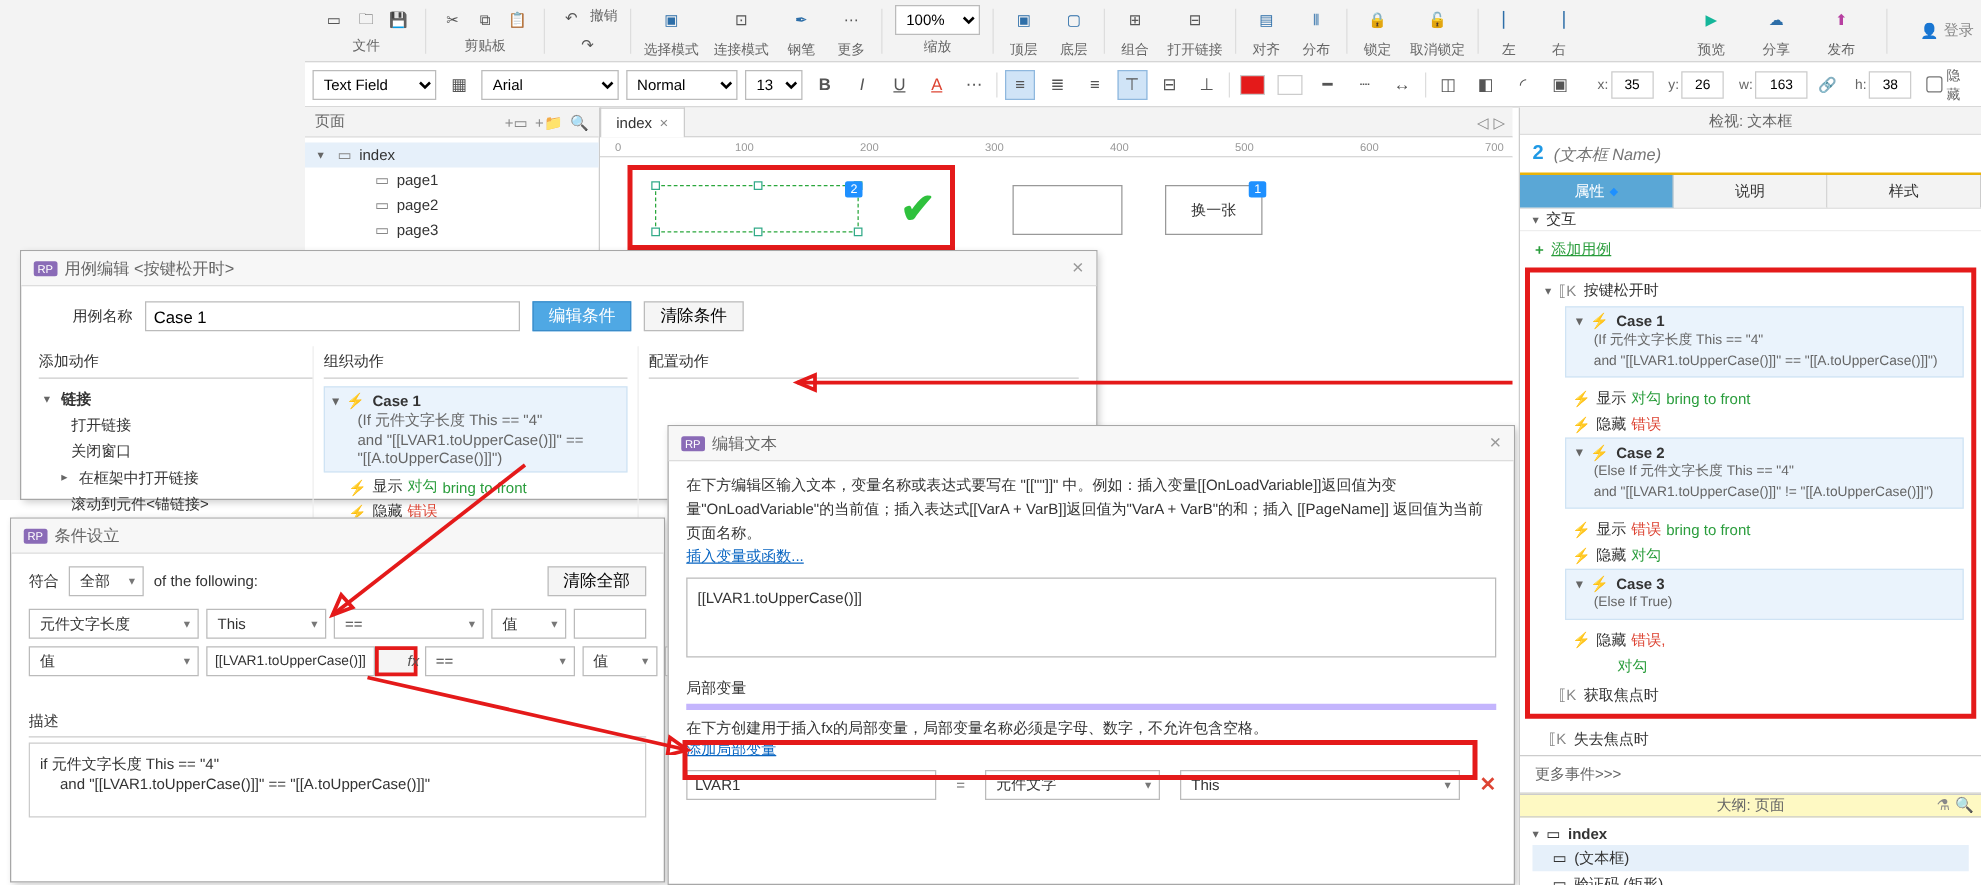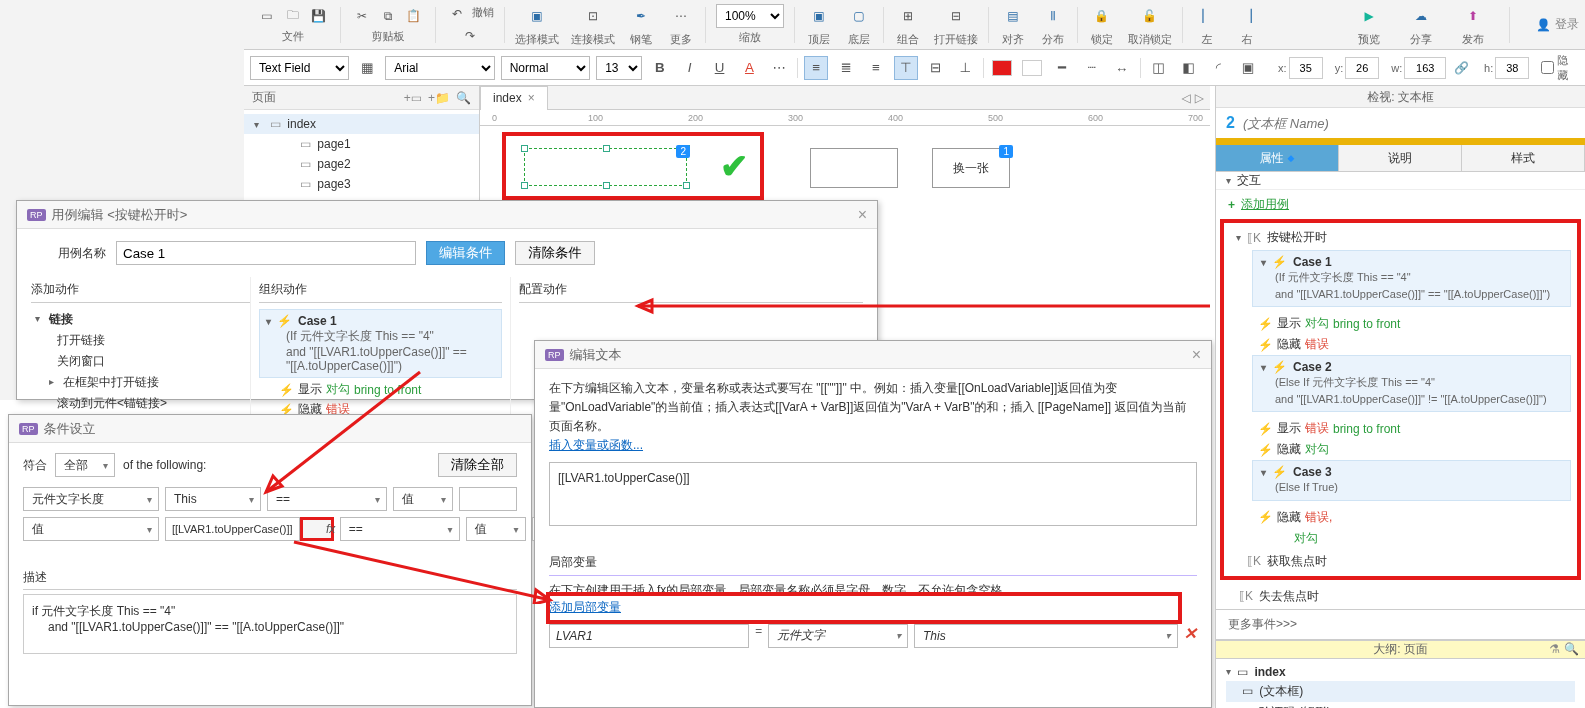--- a/index.html
+++ b/index.html
@@ -99,33 +99,33 @@
 .fx-btn { width: 24px; height: 24px; border: 1px solid #bbb; border-left: none; background: #f5f5f5; display: flex; align-items: center; justify-content: center; font-style: italic; color: #555; cursor: pointer; }
 .dlg2-desc { margin-top: 28px; }
 .desc-box { border: 1px solid #ccc; padding: 8px; margin-top: 4px; height: 60px; overflow: hidden; }
 
 
 .dlg3 { top: 340px; left: 534px; width: 678px; height: 368px; }
 .dlg3-body { padding: 10px 14px; display: flex; flex-direction: column; height: calc(100% - 28px); }
 .dlg3-info { font-size: 12px; color: #333; line-height: 1.6; }
 .link-blue { color: #0a66c2; text-decoration: underline; cursor: pointer; }
 .expr-textarea { margin-top: 8px; border: 1px solid #bbb; padding: 8px; height: 64px; }
-.section-label { margin-top: 28px; font-size: 12px; color: #333; border-bottom: 1px solid #c4b5fd; padding-bottom: 4px; }
+.section-label { margin-top: 16px; font-size: 12px; color: #333; border-bottom: 5px solid #c4b5fd; padding-bottom: 4px; }
 .dlg3-sub { font-size: 12px; color: #333; margin-top: 6px; }
-.localvar-row { display: flex; gap: 6px; margin-top: 8px; font-style: italic; }
+.localvar-row { display: flex; align-items: center; gap: 16px; margin-top: 8px; }
 .localvar-row .eq { color: #666; }
 .del-x { color: #d43; font-weight: bold; cursor: pointer; font-size: 16px; }
 
 
 .inspector { position: absolute; top: 86px; right: 0; width: 370px; bottom: 0; background: #fff; border-left: 1px solid #ccc; display: flex; flex-direction: column; }
 .insp-header { height: 22px; background: #f3f3f3; text-align: center; font-size: 12px; color: #666; line-height: 22px; border-bottom: 1px solid #ddd; }
 .insp-name { padding: 6px 10px; display: flex; align-items: center; gap: 8px; }
 .insp-name .badge2 { color: #1f99e5; font-size: 16px; font-weight: bold; }
 .insp-name input { flex: 1; border: none; font-style: italic; color: #4d7c0f; font-size: 13px; outline: none; }
-.insp-tabs { display: flex; border-top: 7px solid #eab308; border-bottom: 1px solid #ccc; }
+.insp-tabs { display: flex; border-top: 2px solid #eab308; border-bottom: 1px solid #ccc; }
 .insp-tab { flex: 1; height: 26px; display: flex; align-items: center; justify-content: center; font-size: 12px; background: #f3f3f3; border-right: 1px solid #ccc; cursor: pointer; }
 .insp-tab.active { background: #5aa7d6; color: #fff; }
 .insp-tab .star { color: #1e90ff; font-size: 9px; margin-left: 4px; }
 .insp-section-header { height: 26px; display: flex; align-items: center; padding: 0 10px; background: #fff; border-bottom: 1px solid #eee; gap: 6px; }
 .insp-section-header .arrow { color: #666; font-size: 10px; }
 .insp-add { display: flex; align-items: center; padding: 6px 12px; gap: 6px; color: #2a9d3c; cursor: pointer; }
 .event-item { display: flex; align-items: center; padding: 4px 12px; gap: 6px; font-size: 12px; }
 .event-item .evt-arrow { color: #666; font-size: 10px; }
 .event-item .evt-icon { color: #888; }
 .case-panel { background: #eaf3fc; margin: 0 6px 6px 28px; border: 1px solid #cfe3f4; padding: 4px 8px; }

